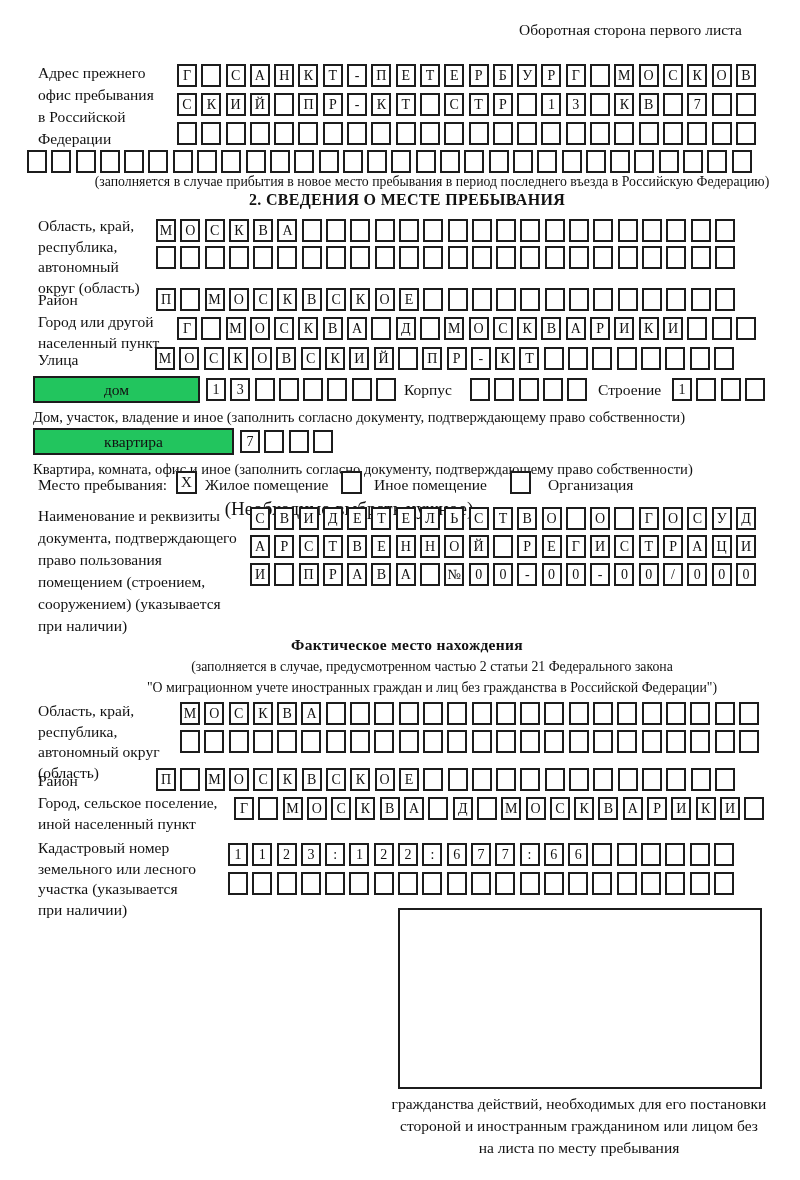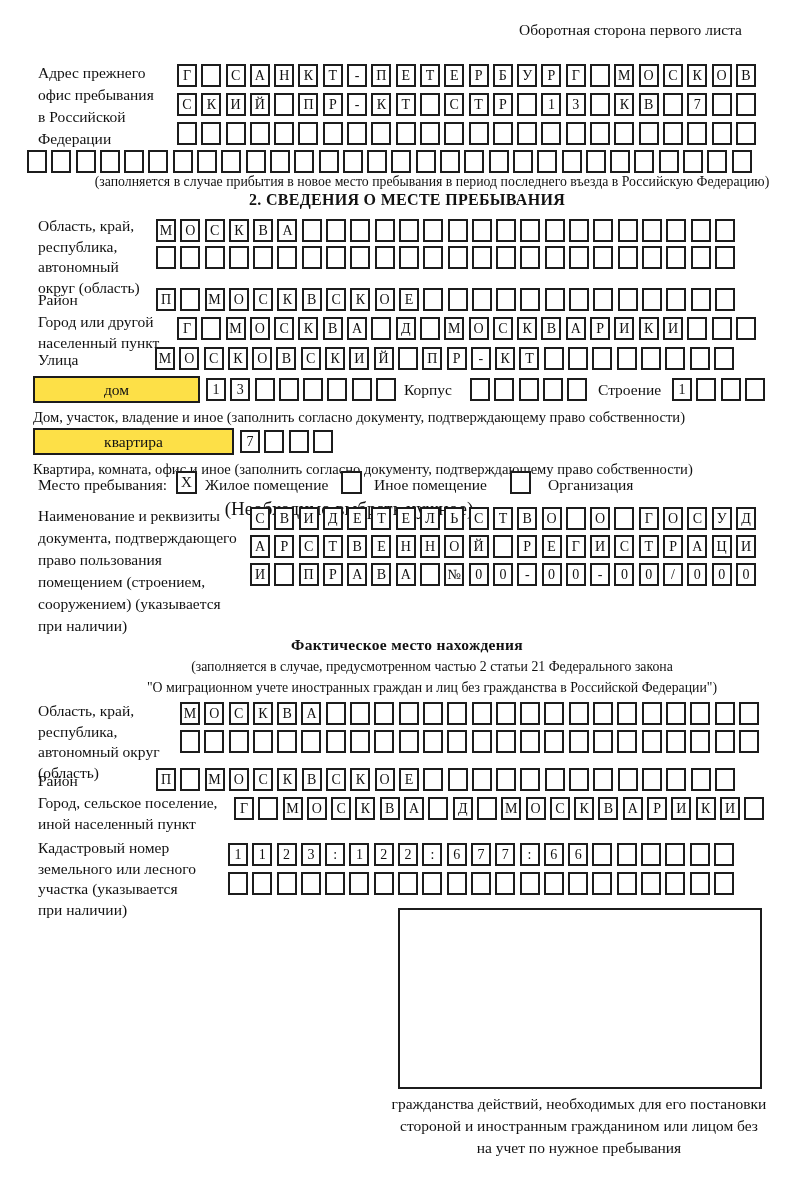--- a/index.html
+++ b/index.html
@@ -9,21 +9,21 @@
   .lbl{font-size:15.5px;line-height:20px;white-space:nowrap;}
   .lines .ln{font-size:15.5px;line-height:22px;white-space:nowrap;}
   .lines.tight .ln{line-height:20.6px;}
   .note{font-size:13.8px;text-align:center;width:100%;left:0;padding-left:32px;}
   .hdr{font-size:16px;font-weight:bold;text-align:center;width:100%;left:7px;letter-spacing:.3px;}
   .boxrow{display:flex;}
   .cbox{width:20px;height:23px;margin-right:4.3px;border:2px solid #1c1c1c;box-sizing:border-box;
         display:inline-flex;align-items:center;justify-content:center;
         font-size:14px;line-height:1;flex:0 0 auto;background:#fff;}
   .wbox{height:27px;border:2px solid #1c1c1c;box-sizing:border-box;display:flex;
-        align-items:center;justify-content:center;font-size:15.5px;background:#fde047;}
+        align-items:center;justify-content:center;font-size:15.5px;background:#22c55e;}
   .chk{width:21px;height:23px;border:2px solid #1c1c1c;box-sizing:border-box;display:inline-flex;
        align-items:center;justify-content:center;font-size:15px;background:#fff;}
   .stamp{border:2px solid #1c1c1c;background:#fff;}
   .caption{font-size:15px;line-height:25.5px;text-align:center;}
   .caption .ln{white-space:nowrap;}
 </style>
 </head>
 <body>
 
 <div class="page">
@@ -590,16 +590,16 @@
       <span class="cbox"></span>
       <span class="cbox"></span>
       <span class="cbox"></span>
       <span class="cbox"></span>
     </div>
 
   <div class="abs stamp" style="left:398px;top:908px;width:360px;height:177px"></div>
   <div class="abs caption lines" style="left:388px;top:1093px;width:382px">
       <div class="ln">гражданства действий, необходимых для его постановки</div>
       <div class="ln">стороной и иностранным гражданином или лицом без</div>
-      <div class="ln">на учет по нужное пребывания</div>
+      <div class="ln">на листа по месту пребывания</div>
     </div>
 
 </div>
 
 </body></html>

